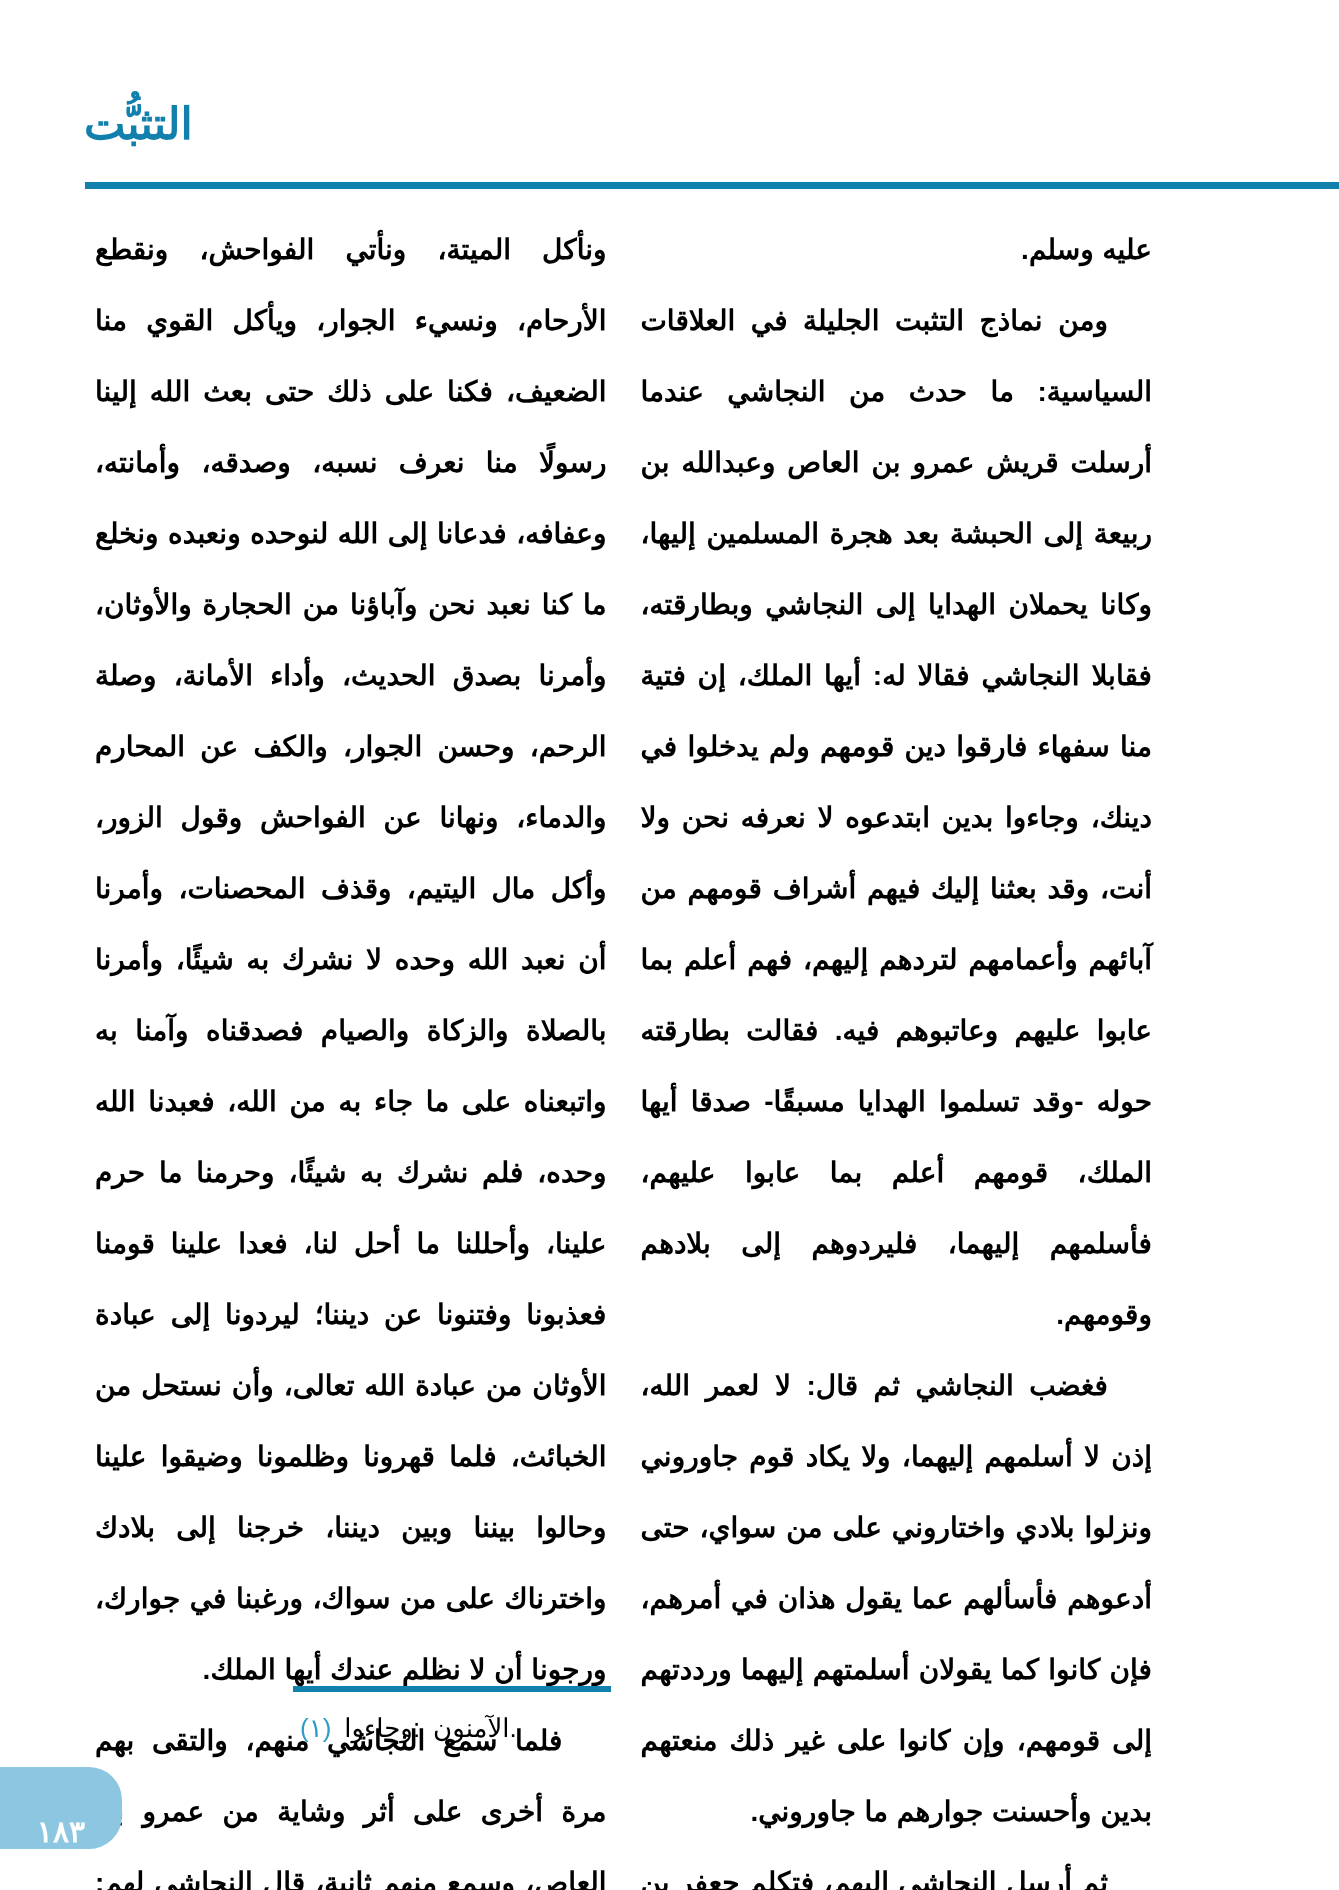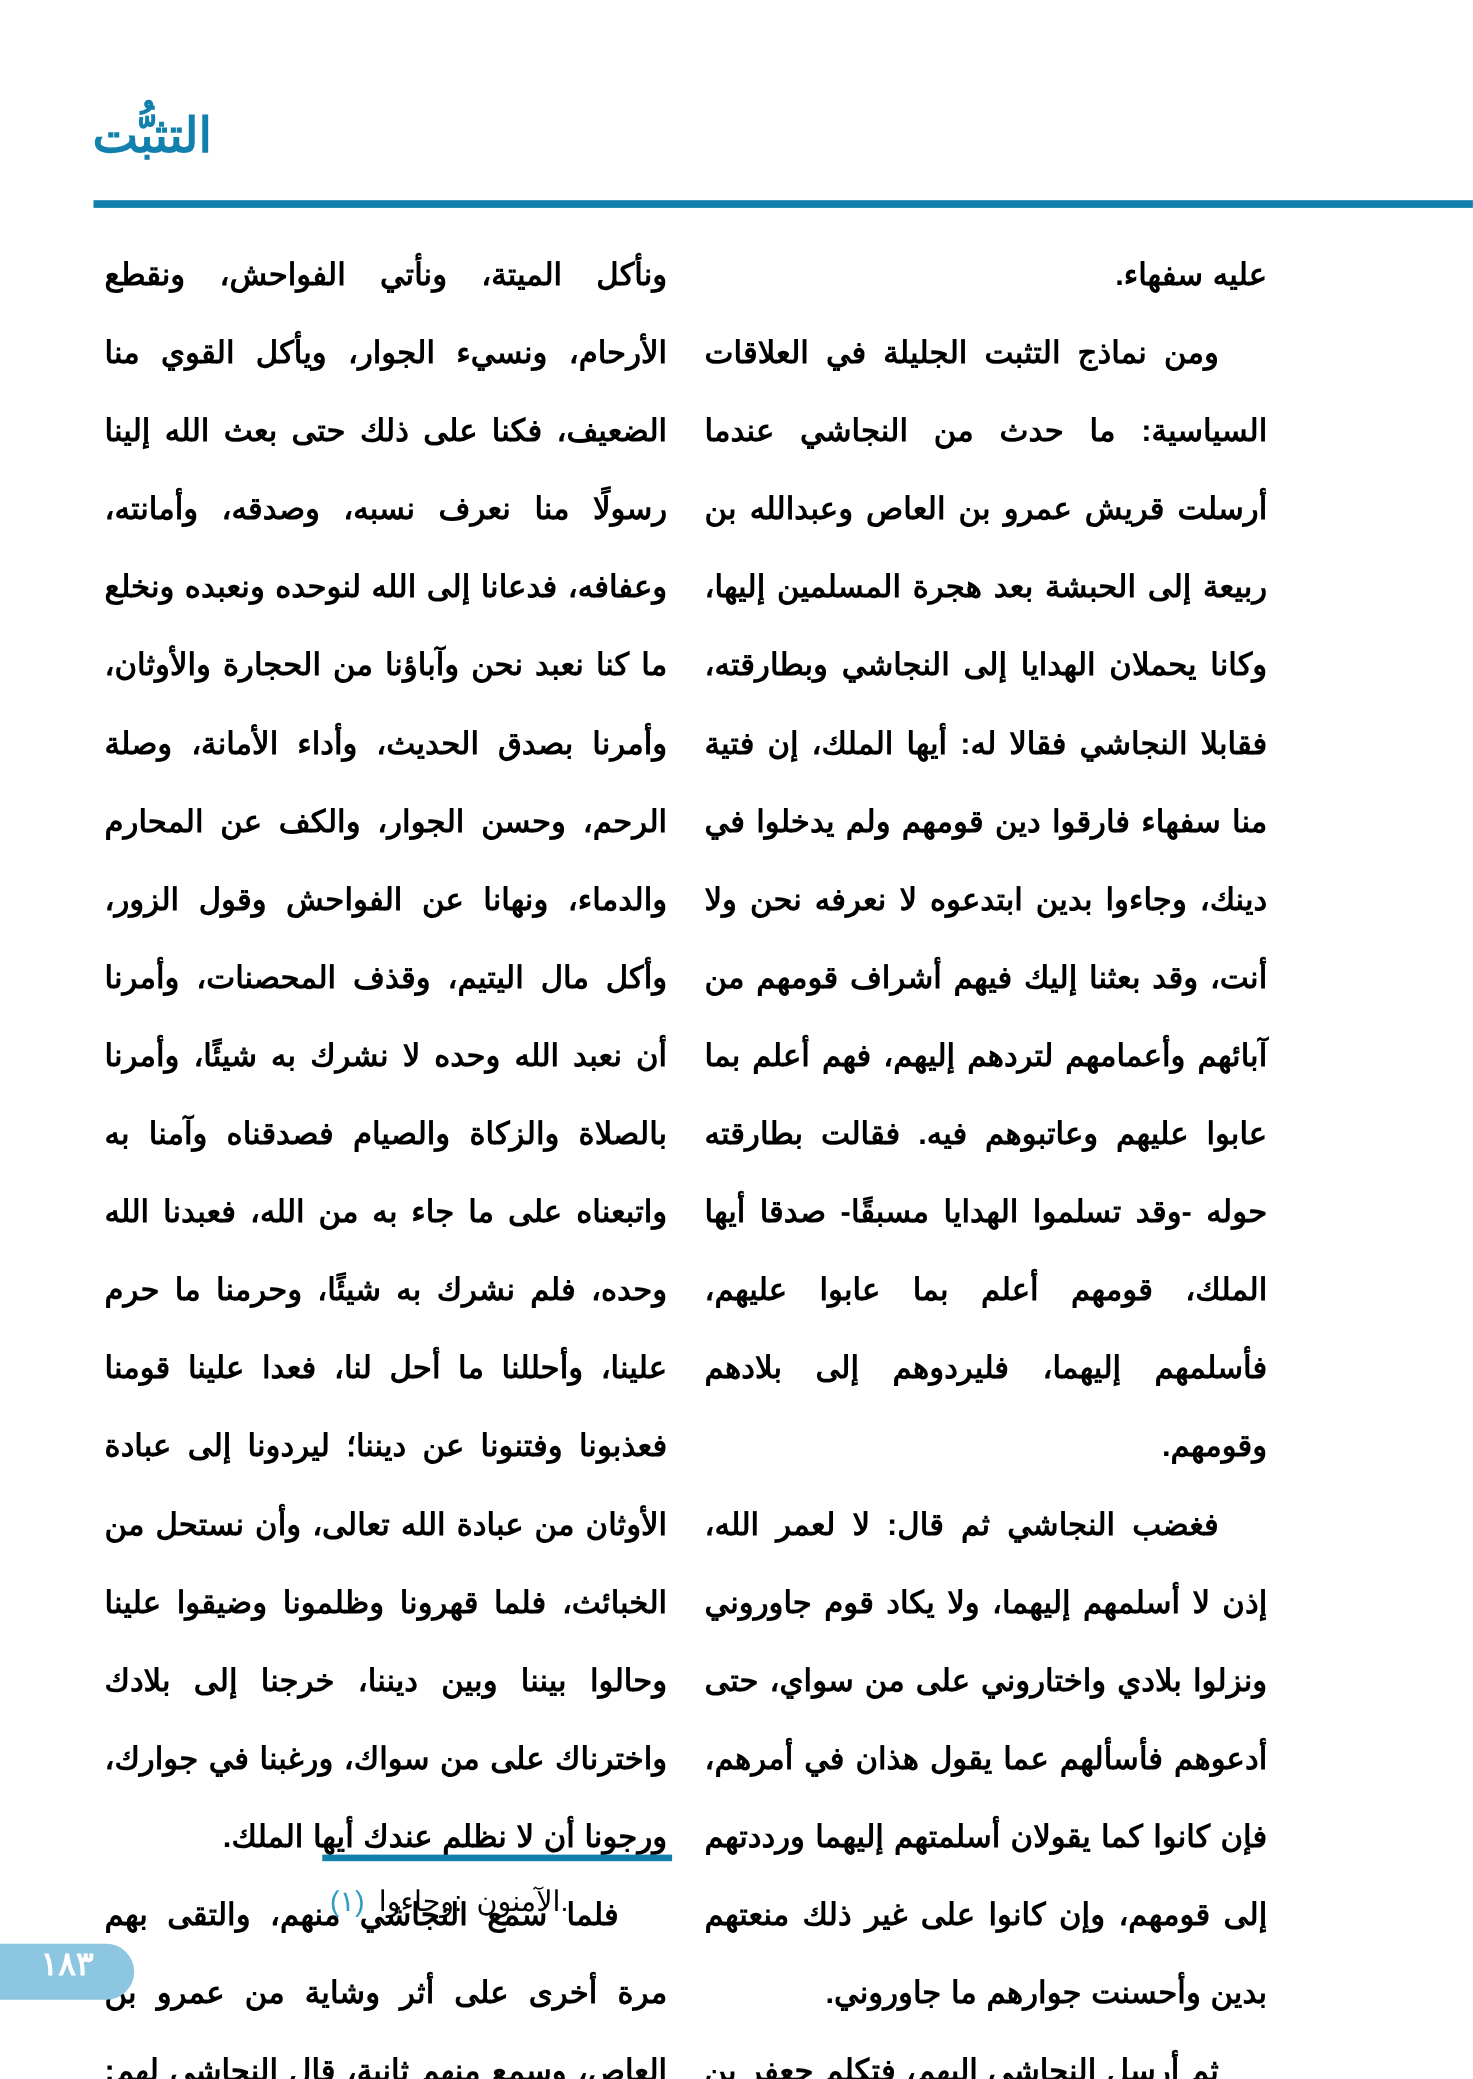--- a/index.html
+++ b/index.html
@@ -48,24 +48,24 @@
     background:var(--accent);
   }
   .footnote-line{
     position:absolute;left:300px;top:1706px;
     display:flex;direction:ltr;align-items:flex-start;gap:13px;
     font-size:26px;color:var(--ink);
     line-height:44px;
   }
   .footnote-marker{color:var(--marker);}
   .page-number-pill{
-    position:absolute;left:0;top:1767px;width:122px;height:51px;
+    position:absolute;left:0;top:1767px;width:122px;height:82px;
     background:var(--pill);
     border-radius:0 33px 33px 0;
-    display:flex;align-items:flex-start;justify-content:center;
+    display:flex;align-items:flex-end;justify-content:center;
   }
   .page-number{
     color:#ffffff;font-size:30px;font-weight:bold;direction:rtl;
   }
   .website-url{
     position:absolute;left:152px;top:1781px;
     color:var(--link);
     font-size:31px;font-weight:bold;
     direction:ltr;letter-spacing:0px;
   }
@@ -75,21 +75,21 @@
 
 <div class="page">
 
   <div class="chapter-title">التثبُّت</div>
 
   <div class="header-rule"></div>
 
   <div class="body-columns">
 
     <div class="text-column">
-      <p>عليه سفهاء.</p>
+      <p>عليه وسلم.</p>
       <p class="indent">ومن نماذج التثبت الجليلة في العلاقات السياسية: ما حدث من النجاشي عندما أرسلت قريش عمرو بن العاص وعبدالله بن ربيعة إلى الحبشة بعد هجرة المسلمين إليها، وكانا يحملان الهدايا إلى النجاشي وبطارقته، فقابلا النجاشي فقالا له: أيها الملك، إن فتية منا سفهاء فارقوا دين قومهم ولم يدخلوا في دينك، وجاءوا بدين ابتدعوه لا نعرفه نحن ولا أنت، وقد بعثنا إليك فيهم أشراف قومهم من آبائهم وأعمامهم لتردهم إليهم، فهم أعلم بما عابوا عليهم وعاتبوهم فيه. فقالت بطارقته حوله -وقد تسلموا الهدايا مسبقًا- صدقا أيها الملك، قومهم أعلم بما عابوا عليهم، فأسلمهم إليهما، فليردوهم إلى بلادهم وقومهم.</p>
       <p class="indent">فغضب النجاشي ثم قال: لا لعمر الله، إذن لا أسلمهم إليهما، ولا يكاد قوم جاوروني ونزلوا بلادي واختاروني على من سواي، حتى أدعوهم فأسألهم عما يقول هذان في أمرهم، فإن كانوا كما يقولان أسلمتهم إليهما ورددتهم إلى قومهم، وإن كانوا على غير ذلك منعتهم بدين وأحسنت جوارهم ما جاوروني.</p>
       <p class="indent">ثم أرسل النجاشي إليهم، فتكلم جعفر بن أبي طالب رضي الله عنه فقال له: أيها الملك كنا قومًا أهل جاهلية نعبد الأصنام،</p>
     </div>
 
     <div class="text-column">
       <p>ونأكل الميتة، ونأتي الفواحش، ونقطع الأرحام، ونسيء الجوار، ويأكل القوي منا الضعيف، فكنا على ذلك حتى بعث الله إلينا رسولًا منا نعرف نسبه، وصدقه، وأمانته، وعفافه، فدعانا إلى الله لنوحده ونعبده ونخلع ما كنا نعبد نحن وآباؤنا من الحجارة والأوثان، وأمرنا بصدق الحديث، وأداء الأمانة، وصلة الرحم، وحسن الجوار، والكف عن المحارم والدماء، ونهانا عن الفواحش وقول الزور، وأكل مال اليتيم، وقذف المحصنات، وأمرنا أن نعبد الله وحده لا نشرك به شيئًا، وأمرنا بالصلاة والزكاة والصيام فصدقناه وآمنا به واتبعناه على ما جاء به من الله، فعبدنا الله وحده، فلم نشرك به شيئًا، وحرمنا ما حرم علينا، وأحللنا ما أحل لنا، فعدا علينا قومنا فعذبونا وفتنونا عن ديننا؛ ليردونا إلى عبادة الأوثان من عبادة الله تعالى، وأن نستحل من الخبائث، فلما قهرونا وظلمونا وضيقوا علينا وحالوا بيننا وبين ديننا، خرجنا إلى بلادك واخترناك على من سواك، ورغبنا في جوارك، ورجونا أن لا نظلم عندك أيها الملك.</p>
       <p class="indent"><span>فلما سمع النجاشي منهم، والتقى بهم مرة أخرى على أثر وشاية من عمرو بن العاص، وسمع منهم ثانية، قال النجاشي لهم: اذهبوا، فأنتم شيوم</span></p>
     </div>
 

